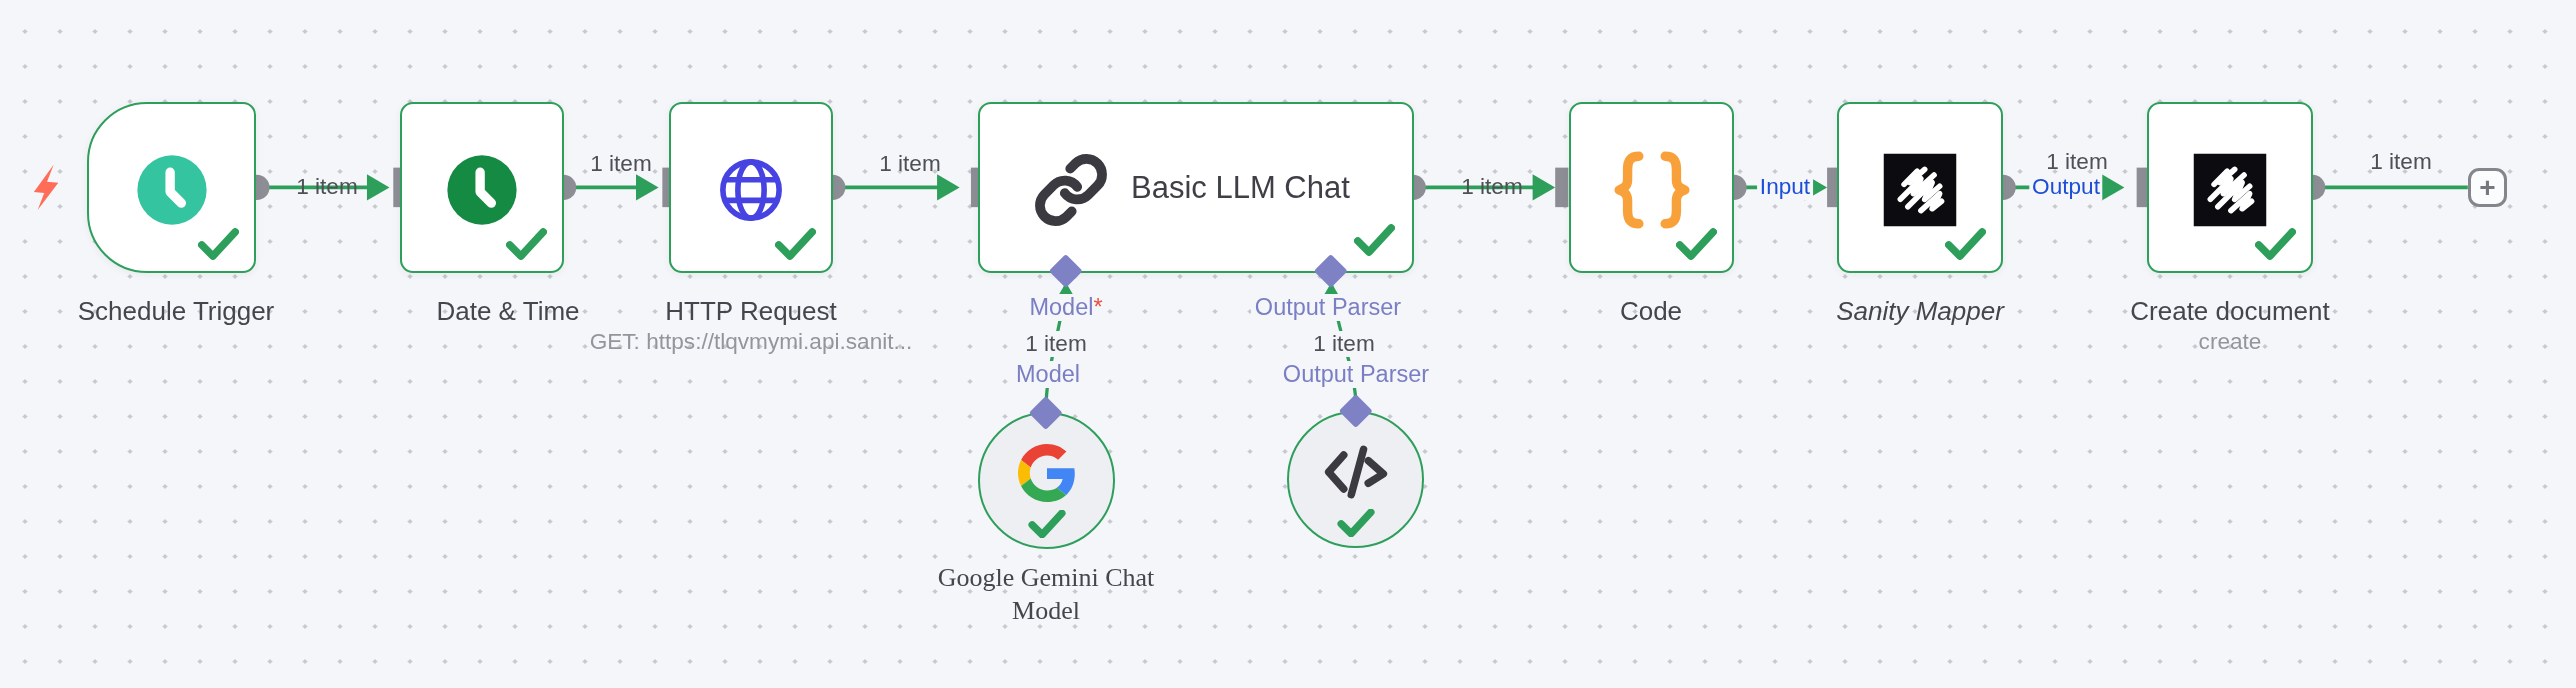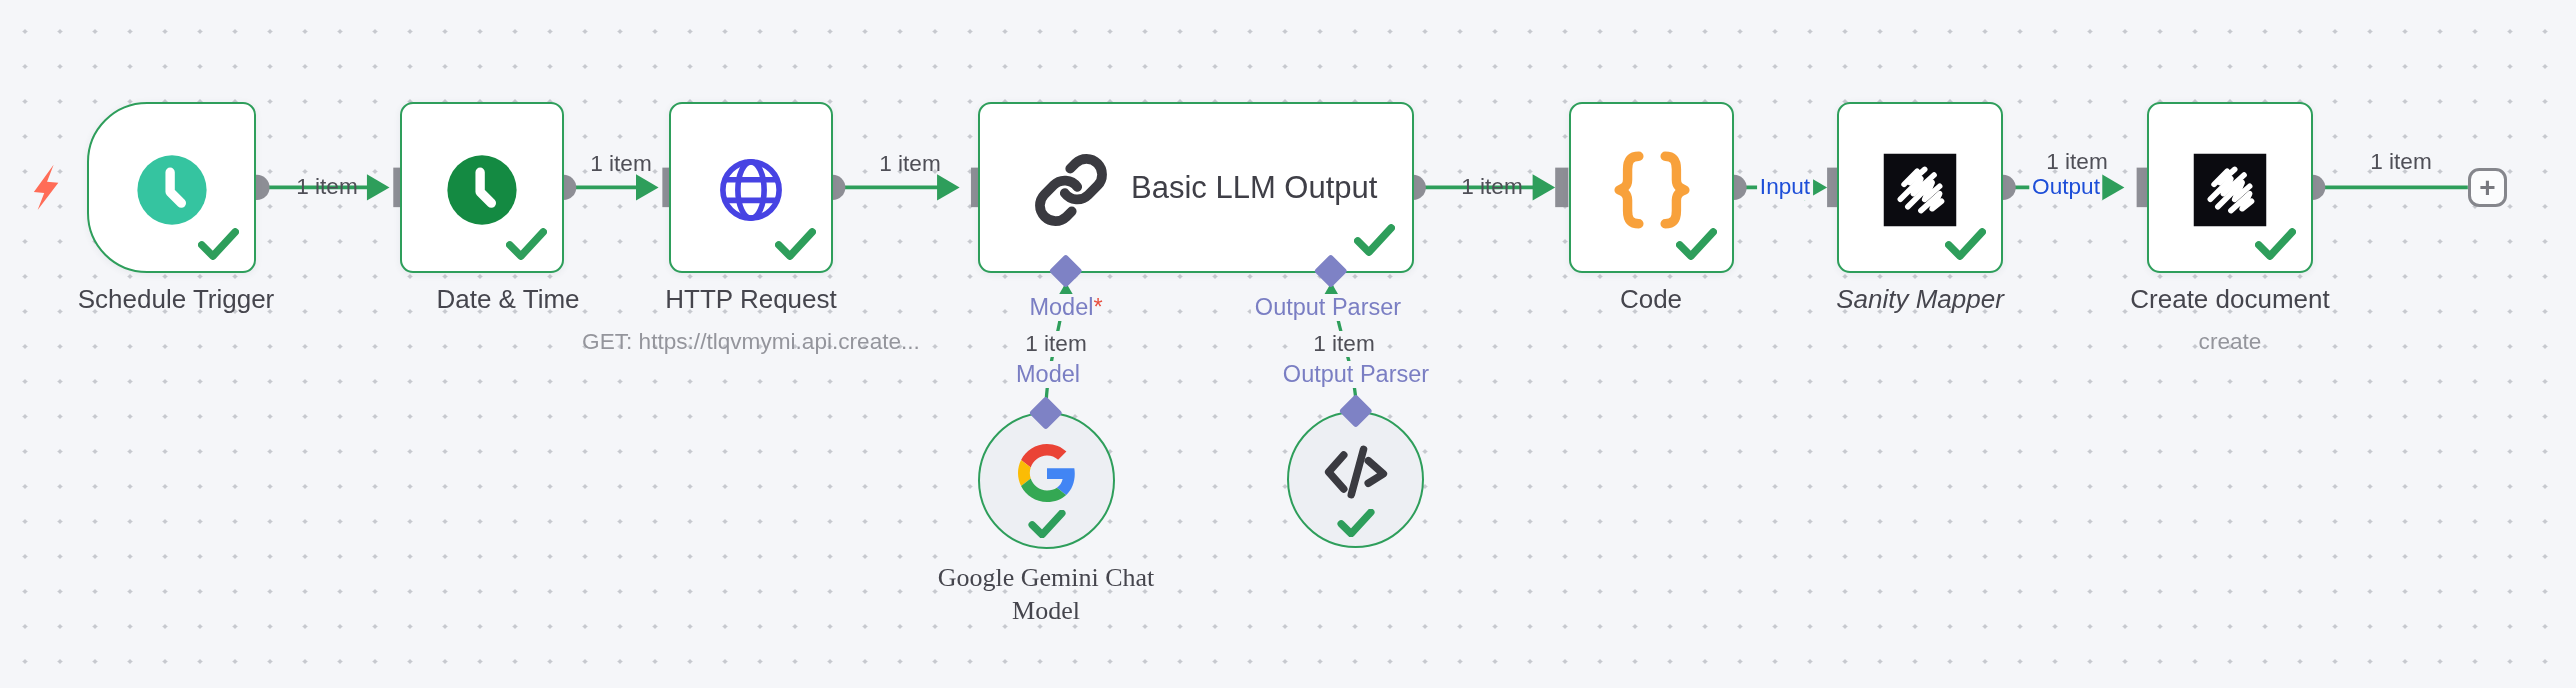--- a/index.html
+++ b/index.html
@@ -23,21 +23,21 @@
   }
   .node-icon { position:absolute; left:50%; top:86px; transform:translate(-50%,-50%); }
   .check { position:absolute; }
 
   .circle-node {
     position:absolute; width:137px; height:137px; border-radius:50%;
     background:#edeff3; border:2.8px solid #2e9e5b;
   }
 
   .lbl { position:absolute; transform:translateX(-50%); white-space:nowrap;
-         color:#45454d; font-size:26px; text-align:center; }
+         color:#45454d; font-size:26px; text-align:center;margin-top:12px; }
   .sub { position:absolute; transform:translateX(-50%); white-space:nowrap;
          color:#94959c; font-size:22.6px; text-align:center; }
   .items { position:absolute; transform:translateX(-50%); white-space:nowrap;
            color:#4f4f57; font-size:22.6px;text-align:center; }
   .portlbl { position:absolute; transform:translateX(-50%); white-space:nowrap;
              color:#1d4ed8; font-size:22.6px; background:#f5f6f9; padding:0 2.8px; }
   .purple { position:absolute; transform:translateX(-50%); white-space:nowrap;
             color:#7a7ec3; font-size:23.5px; background:#f5f6f9; padding:0 3.8px; }
   .purple .req { color:#e8503f; }
   .circle-lbl { position:absolute; transform:translateX(-50%); width:358px;
@@ -130,30 +130,30 @@
         <ellipse cx="40" cy="40" rx="14" ry="30"></ellipse>
         <line x1="13" y1="29" x2="67" y2="29"></line>
         <line x1="13" y1="51" x2="67" y2="51"></line>
       </g>
     </svg>
     <svg class="check" style="right:15px; bottom:11.3px;" width="41" height="32" viewBox="0 0 44 34">
       <polyline points="4,18 16,30 40,4" stroke="#2e9e5b" stroke-width="8" fill="none" stroke-linecap="round" stroke-linejoin="round"></polyline>
     </svg>
   </div>
   <div class="lbl" style="left:751px; top:284px;">HTTP Request</div>
-  <div class="sub" style="left:751px; top:329px;">GET: https://tlqvmymi.api.create...</div>
+  <div class="sub" style="left:751px; top:329px;">GET: https://tlqvmymi.api.sanit...</div>
 
   <div class="node" style="left:978px; width:436px;">
     <svg class="node-icon" style="left:91px;" width="75" height="75" viewBox="0 0 24 24">
       <g stroke="#3a3a40" stroke-width="3.1" fill="none" stroke-linecap="round" stroke-linejoin="round">
         <path d="M10 13a5 5 0 0 0 7.54.54l3-3a5 5 0 0 0-7.07-7.07l-1.72 1.71"></path>
         <path d="M14 11a5 5 0 0 0-7.54-.54l-3 3a5 5 0 0 0 7.07 7.07l1.71-1.71"></path>
       </g>
     </svg>
-    <div class="llm-title">Basic LLM Output</div>
+    <div class="llm-title">Basic LLM Chat</div>
     <svg class="check" style="right:17px; bottom:15px;" width="41" height="32" viewBox="0 0 44 34">
       <polyline points="4,18 16,30 40,4" stroke="#2e9e5b" stroke-width="8" fill="none" stroke-linecap="round" stroke-linejoin="round"></polyline>
     </svg>
   </div>
 
   <div class="diamond" style="left:1054px; top:259px;"></div>
   <div class="diamond" style="left:1319px; top:259px;"></div>
 
   <div class="node" style="left:1569px; width:165px;">
     <svg class="node-icon" width="77" height="81" viewBox="0 0 82 86">

